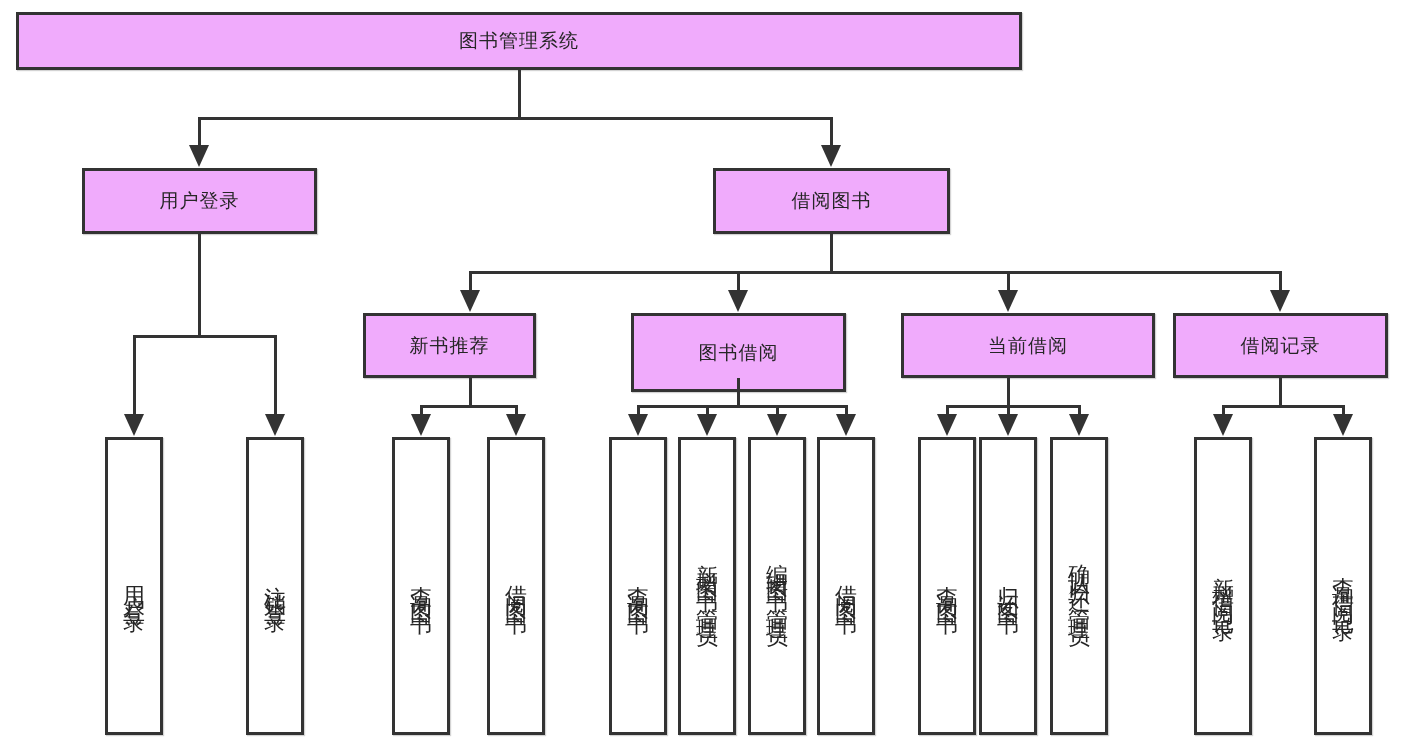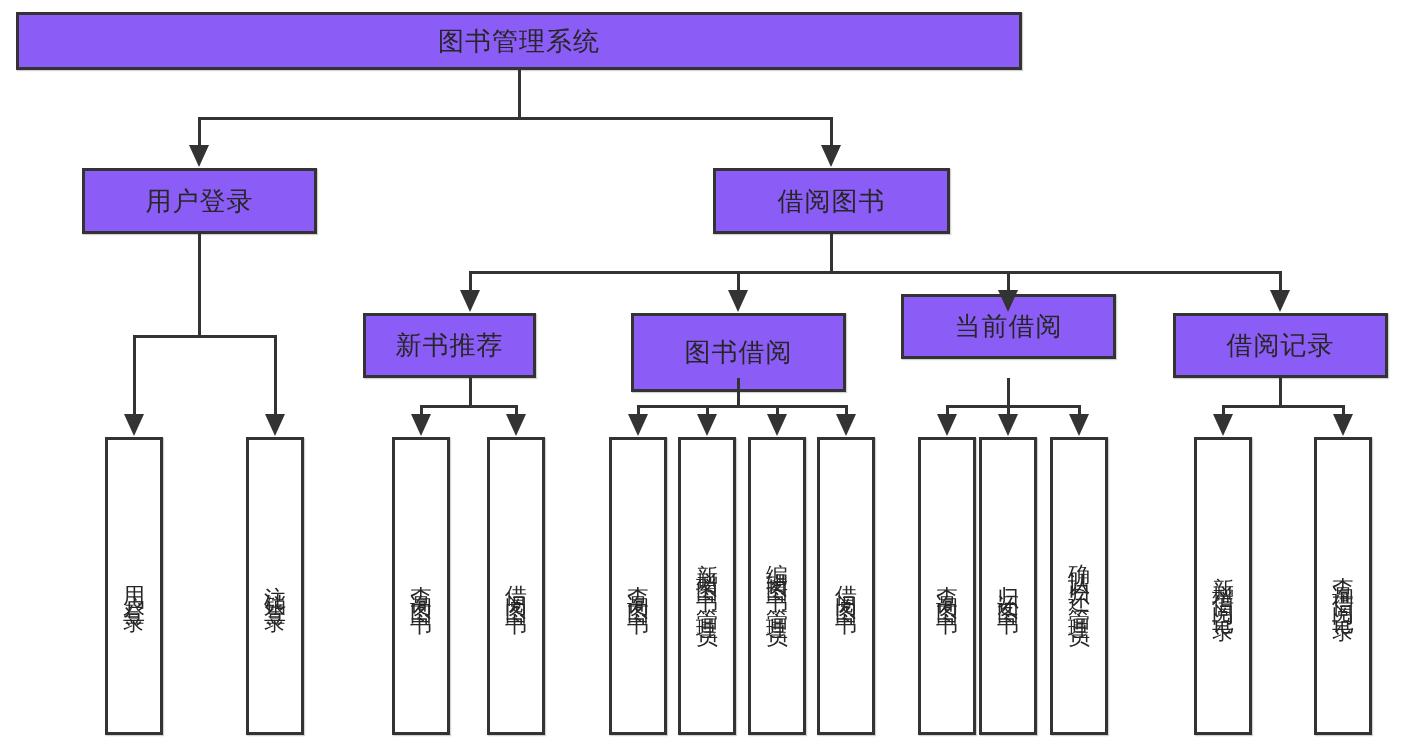--- a/index.html
+++ b/index.html
@@ -7,24 +7,24 @@
     --text:#262626;
     --wm:#b0b0b0;
   }
   html,body{margin:0;padding:0;background:#ffffff;}
   body{font-family:"Liberation Sans","DejaVu Sans",sans-serif;}
   .canvas{
     position:relative;width:1405px;height:747px;background:#ffffff;overflow:hidden;
   }
   
   .node{
-    position:absolute;box-sizing:border-box;background:#8b5cf6;
+    position:absolute;box-sizing:border-box;background:#f0abfc;
     border:3px solid var(--line);
     display:flex;align-items:center;justify-content:center;
-    font-size:26px;color:var(--text);letter-spacing:1px;
+    font-size:19px;color:var(--text);letter-spacing:1px;
     box-shadow:1px 1px 1px rgba(130,130,130,0.35);
     white-space:nowrap;
   }
   
   .vnode{
     position:absolute;box-sizing:border-box;background:#ffffff;
     border:3px solid var(--line);
     top:437px;width:58px;height:298px;
     writing-mode:vertical-rl;text-orientation:mixed;
     display:flex;align-items:center;justify-content:center;
@@ -58,21 +58,21 @@
 
 <div class="canvas">
 
   <div class="node" style="left:16px;top:12px;width:1006px;height:58px">图书管理系统</div>
 
   <div class="node" style="left:82px;top:168px;width:235px;height:66px">用户登录</div>
   <div class="node" style="left:713px;top:168px;width:237px;height:66px">借阅图书</div>
 
   <div class="node" style="left:363px;top:313px;width:173px;height:65px">新书推荐</div>
   <div class="node" style="left:631px;top:313px;width:215px;height:79px">图书借阅</div>
-  <div class="node" style="left:901px;top:294px;width:215px;height:65px">当前借阅</div>
+  <div class="node" style="left:901px;top:313px;width:254px;height:65px">当前借阅</div>
   <div class="node" style="left:1173px;top:313px;width:215px;height:65px">借阅记录</div>
 
   <div class="vnode" style="left:105px">用户登录</div>
   <div class="vnode" style="left:246px">注销登录</div>
 
   <div class="vnode" style="left:392px">查询图书</div>
   <div class="vnode" style="left:487px">借阅图书</div>
 
   <div class="vnode" style="left:609px">查询图书</div>
   <div class="vnode" style="left:678px">新增图书（管理员）</div>

